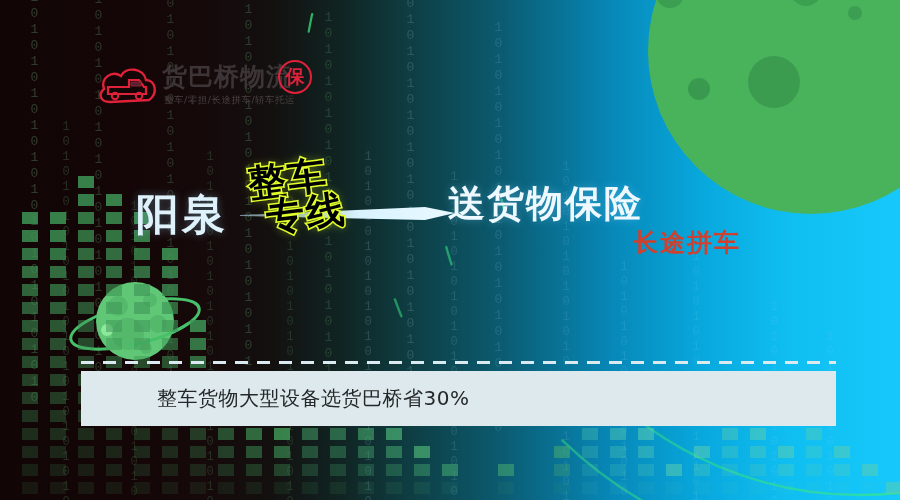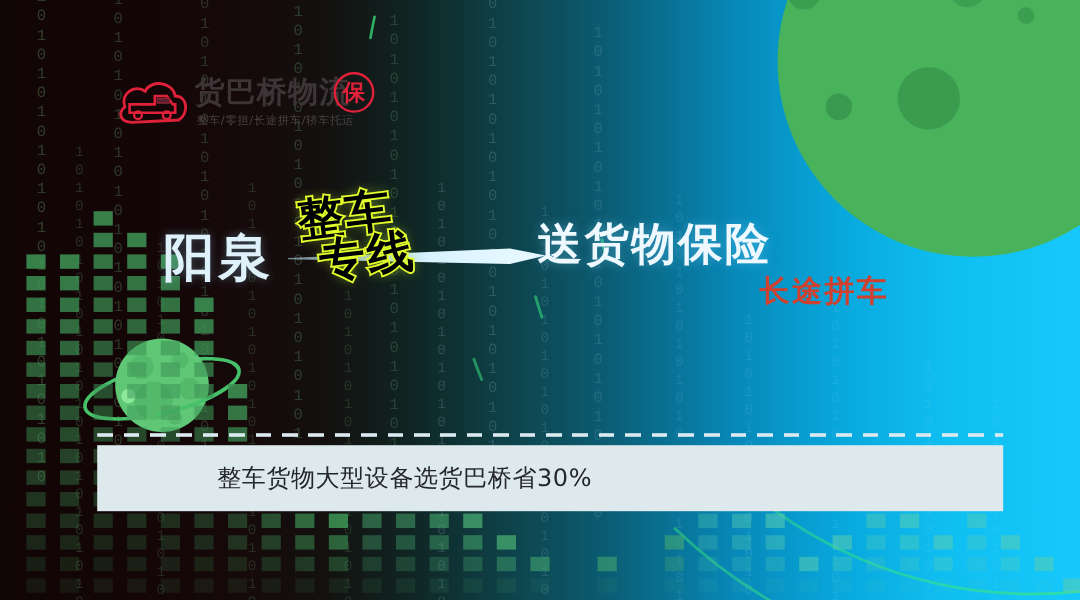--- a/index.html
+++ b/index.html
@@ -101,21 +101,21 @@
   }
   #infobar {
     position:absolute; left:81px; top:371px; width:755px; height:55px;
     background:#dde9ec; display:flex; align-items:center;
   }
   #infobar .t {
     font-size:20px; color:#25282a; letter-spacing:0.5px;
     font-family:"DejaVu Sans",sans-serif;
   }
   #infobar .t1 { margin-left:29px; }
-  #infobar .t2 { margin-left:100px; }
+  #infobar .t2 { margin-left:76px; }
 </style>
 </head>
 <body>
 
 <div id="stage">
 
   <div id="bin-layer">
       <div class="bincol" style="left: 28px; top: -10px; height: 300px; font-size: 13px; color: rgba(120, 190, 130, 0.3);">10101010101010101010101010</div>
       <div class="bincol" style="left: 60px; top: 120px; height: 330px; font-size: 12px; color: rgba(120, 190, 130, 0.22);">10101010101010101010101010</div>
       <div class="bincol" style="left: 92px; top: -40px; height: 360px; font-size: 13px; color: rgba(120, 190, 130, 0.26);">10101010101010101010101010</div>

